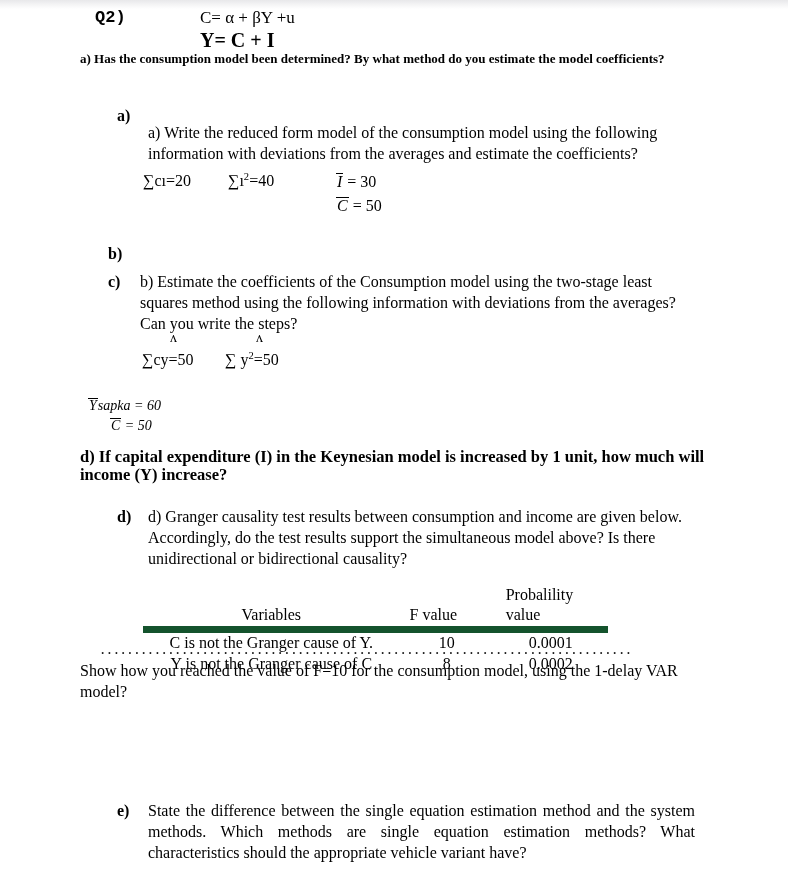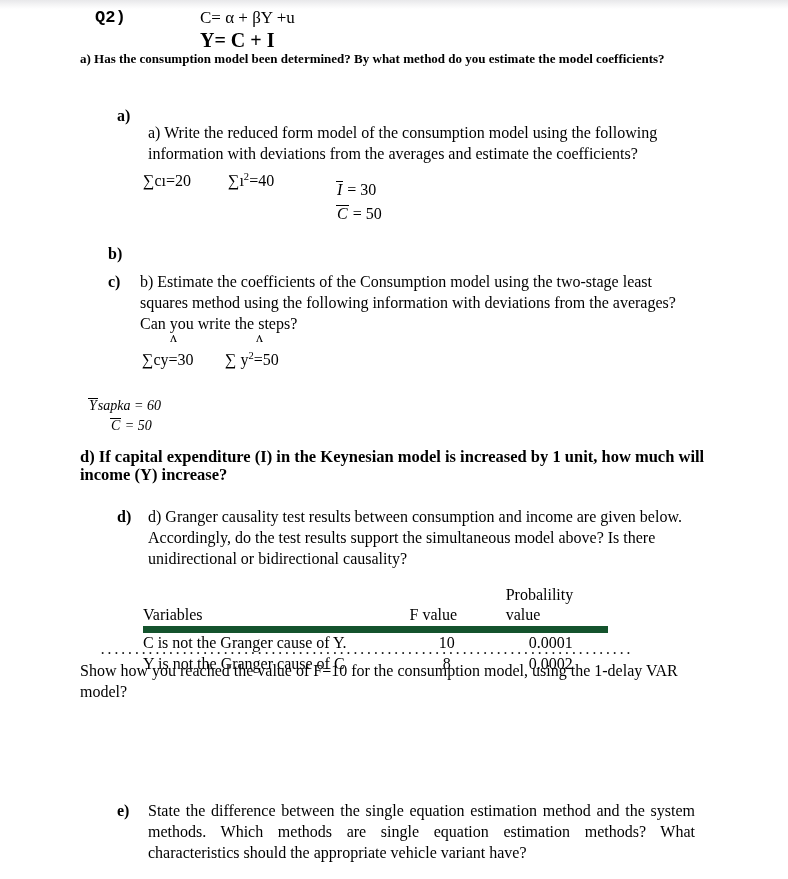--- a/index.html
+++ b/index.html
@@ -52,21 +52,21 @@
   #item-a .marker {
     position: absolute; left: 0px; top: 0px;
     font-weight: bold;
   }
   #item-a .body { margin-left: 31px; display: block; margin-top: 17px; }
 
   
   #sum-row-1 { left: 143px; top: 172px; font-size: 16px; }
   #sum-row-1 .s1 { position: absolute; left: 0; top: 0; white-space: nowrap; }
   #sum-row-1 .s2 { position: absolute; left: 85px; top: 0; white-space: nowrap; }
-  #means { position: absolute; left: 193px; top: -2px; margin-top: 8px; }
+  #means { position: absolute; left: 193px; top: -2px; }
   #means .m { display: block; font-size: 16px; line-height: 24px; white-space: nowrap; }
   .ovl { border-top: 1px solid #000; display: inline-block; line-height: 1.02; padding: 0 1px; }
 
   
   #item-b { left: 108px; top: 245px; font-size: 16px; font-weight: bold; }
 
   
   #item-c {
     left: 108px; top: 271px; width: 585px;
     font-size: 16px; line-height: 21px;
@@ -102,21 +102,21 @@
   #granger-table {
     position: absolute;
     left: 143px; top: 585px;
     width: 465px;
     font-size: 16px;
     border-collapse: collapse;
   }
   #granger-table td, #granger-table th {
     padding: 0 0 1px 0;
     font-weight: normal;
-    text-align: left;
+    text-align: center;
     line-height: 20px;
     vertical-align: bottom;
   }
   #granger-table thead th { border-bottom: 7px solid #14532d; }
   #granger-table .col-var { width: 272px; }
   #granger-table .col-f { width: 88px; text-align: center; }
   #granger-table .col-p { width: 105px; text-align: center; }
   #granger-table thead .col-f { text-align: left; padding-left: 10px; }
   #granger-table thead .col-p { text-align: left; padding-left: 12px; }
 
@@ -188,21 +188,21 @@
     <span class="marker">c)</span>
     <span class="body">b) Estimate the coefficients of the Consumption model using the two-stage least squares method using the following information with deviations from the averages? Can you write the steps?</span>
   </div>
 
   <div class="blk" id="caret-row">
     <span>ʌ</span>
     <span class="c2">ʌ</span>
   </div>
 
   <div class="blk" id="sum-row-2">
-    <span>∑cy=30</span>
+    <span>∑cy=50</span>
     <span class="s2"><span>∑ y</span><sup class="sq">2</sup><span>=50</span></span>
   </div>
 
   <div class="blk" id="ysapka">
     <span class="l1"><span class="ovl">Y</span><span>sapka</span>
       <span>= 60</span></span>
     <span class="l2"><span class="ovl">C</span>
       <span>= 50</span></span>
   </div>
 

